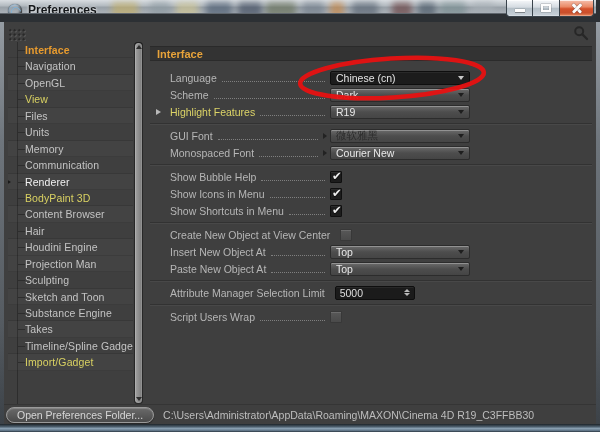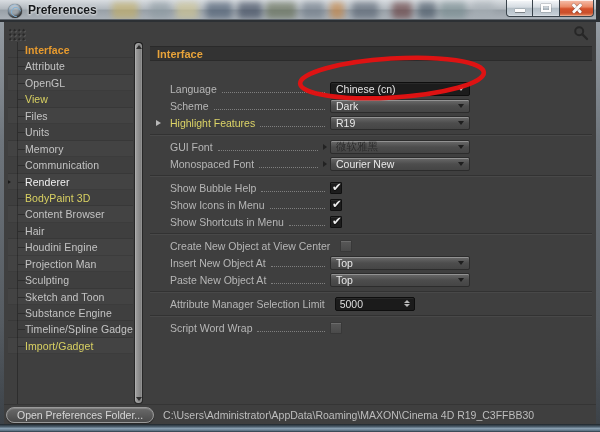--- a/index.html
+++ b/index.html
@@ -1,20 +1,20 @@
 <!DOCTYPE html>
 <html><head>
 <meta charset="utf-8">
 <style>
   *{margin:0;padding:0;box-sizing:border-box}
   html,body{width:600px;height:432px;overflow:hidden}
   body{font-family:"Liberation Sans",sans-serif;position:relative;background:#2c3034;font-size:10.5px}
 
   
-  .titlebar{position:absolute;top:0;left:0;right:4px;height:20px;overflow:hidden;
+  .titlebar{position:absolute;top:0;left:0;right:4px;height:14px;overflow:hidden;
     background:linear-gradient(180deg,#d9dde1 0%,#b3bac0 45%,#99a1a8 55%,#aab1b8 100%);
     border-bottom:1px solid #5f666d}
   .blob{position:absolute;top:2px;height:17px;filter:blur(3px);opacity:.55;border-radius:3px}
   .frame-l,.frame-r{position:absolute;top:22px;bottom:8px;width:4px;
     background:linear-gradient(180deg,#959ca3,#6e757c 30%,#555b61 75%,#3c4248)}
   .frame-l{left:0}.frame-r{right:0}
   .frame-b{position:absolute;left:0;right:0;bottom:0;height:8px;
     background:linear-gradient(180deg,#1d2328 0%,#4e606f 35%,#8aa0b2 55%,#647a8c 80%,#2a3640 100%)}
 
   .app-icon{position:absolute;left:8px;top:4px;width:14px;height:14px;border-radius:50%;
@@ -69,21 +69,21 @@
   .tri-u,.tri-d{position:absolute;left:50%;margin-left:-3px;width:0;height:0;
     border-left:3px solid transparent;border-right:3px solid transparent}
   .tri-u{top:3px;border-bottom:4px solid #2e2e2e}
   .tri-d{bottom:3px;border-top:4px solid #2e2e2e}
 
   
   .main{position:absolute;left:146px;top:20px;width:442px;height:362px}
   .main-header{position:absolute;top:4px;left:0;right:0;height:15px;line-height:15px;padding-left:7px;
     background:#333333;border-top:1px solid #2a2a2a;border-bottom:1px solid #2b2b2b;
     color:#e8a33a;font-weight:bold;font-size:11px}
-  .rows{position:absolute;top:30px;left:0;right:0;padding-top:8px}
+  .rows{position:absolute;top:19px;left:0;right:0;padding-top:8px}
   .row{position:relative;display:flex;align-items:center;height:17px;padding-left:20px;padding-right:122px;white-space:nowrap}
   .sep{height:1px;margin:3px 0;background:#323232;box-shadow:0 1px 0 rgba(255,255,255,.05)}
   .lab{color:#b6b6b6;flex:none}
   .lab-y{color:#ddd467}
   .leader{flex:1;min-width:0;height:9px;margin:0 5px;border-bottom:1px dotted #8f8f8f;opacity:.8}
   .row-exp{position:absolute;left:6px;top:5.5px;width:0;height:0;
     border-left:5px solid #b9b9b9;border-top:3.5px solid transparent;border-bottom:3.5px solid transparent}
   .pre-arrow{flex:none;width:0;height:0;margin-right:3px;
     border-left:4px solid #222;border-top:3px solid transparent;border-bottom:3px solid transparent}
   .ctl{flex:none;width:140px;display:flex;align-items:center}
@@ -168,36 +168,37 @@
 
   <div class="grip"></div>
 
   <svg class="search" viewBox="0 0 16 16">
     <circle cx="6.2" cy="6.2" r="4" fill="none" stroke="#272727" stroke-width="2"></circle>
     <line x1="9.4" y1="9.4" x2="14" y2="14" stroke="#272727" stroke-width="2.2" stroke-linecap="round"></line>
   </svg>
 
   <div class="sidebar">
       <div class="sb-item"><span class="sb-label c-selected">Interface</span></div>
-      <div class="sb-item"><span class="sb-label c-normal">Attribute</span></div>
+      <div class="sb-item"><span class="sb-label c-normal">Navigation</span></div>
       <div class="sb-item odd"><span class="sb-label c-normal">OpenGL</span></div>
       <div class="sb-item"><span class="sb-label c-modified">View</span></div>
       <div class="sb-item odd"><span class="sb-label c-normal">Files</span></div>
       <div class="sb-item"><span class="sb-label c-normal">Units</span></div>
       <div class="sb-item odd"><span class="sb-label c-normal">Memory</span></div>
       <div class="sb-item"><span class="sb-label c-normal">Communication</span></div>
       <div class="sb-item odd"><span class="sb-exp"></span><span class="sb-label c-expandable">Renderer</span></div>
       <div class="sb-item"><span class="sb-label c-modified">BodyPaint 3D</span></div>
       <div class="sb-item odd"><span class="sb-label c-normal">Content Browser</span></div>
       <div class="sb-item"><span class="sb-label c-normal">Hair</span></div>
       <div class="sb-item odd"><span class="sb-label c-normal">Houdini Engine</span></div>
       <div class="sb-item odd"><span class="sb-label c-normal">Projection Man</span></div>
       <div class="sb-item"><span class="sb-label c-normal">Sculpting</span></div>
       <div class="sb-item odd"><span class="sb-label c-normal">Sketch and Toon</span></div>
       <div class="sb-item"><span class="sb-label c-normal">Substance Engine</span></div>
+      <div class="sb-item odd"><span class="sb-label c-normal">Takes</span></div>
       <div class="sb-item"><span class="sb-label c-normal">Timeline/Spline Gadget</span></div>
       <div class="sb-item odd"><span class="sb-label c-modified">Import/Gadget</span></div>
     </div>
 
   <div class="vscroll">
     <div class="vthumb"></div>
     <span class="tri-u"></span>
     <span class="tri-d"></span>
   </div>
 
@@ -317,21 +318,21 @@
               <span class="spin-val">5000</span>
               <span class="stepper">
                 <i class="st-up"></i>
                 <i class="st-dn"></i>
               </span>
             </div>
           </div>
         </div>
         <div class="sep"></div>
         <div class="row">
-          <span class="lab">Script Word Wrap</span>
+          <span class="lab">Script Users Wrap</span>
           <span class="leader"></span>
           <div class="ctl">
             <div class="cb unchecked"></div>
           </div>
         </div>
       </div>
   </div>
 
   <svg class="annot" viewBox="0 0 204 50">
     <ellipse cx="100" cy="25" rx="92" ry="19.5" fill="none" stroke="#e51212" stroke-width="4.6" stroke-linecap="round" transform="rotate(-3.5 100 25)" opacity="0.96"></ellipse>

